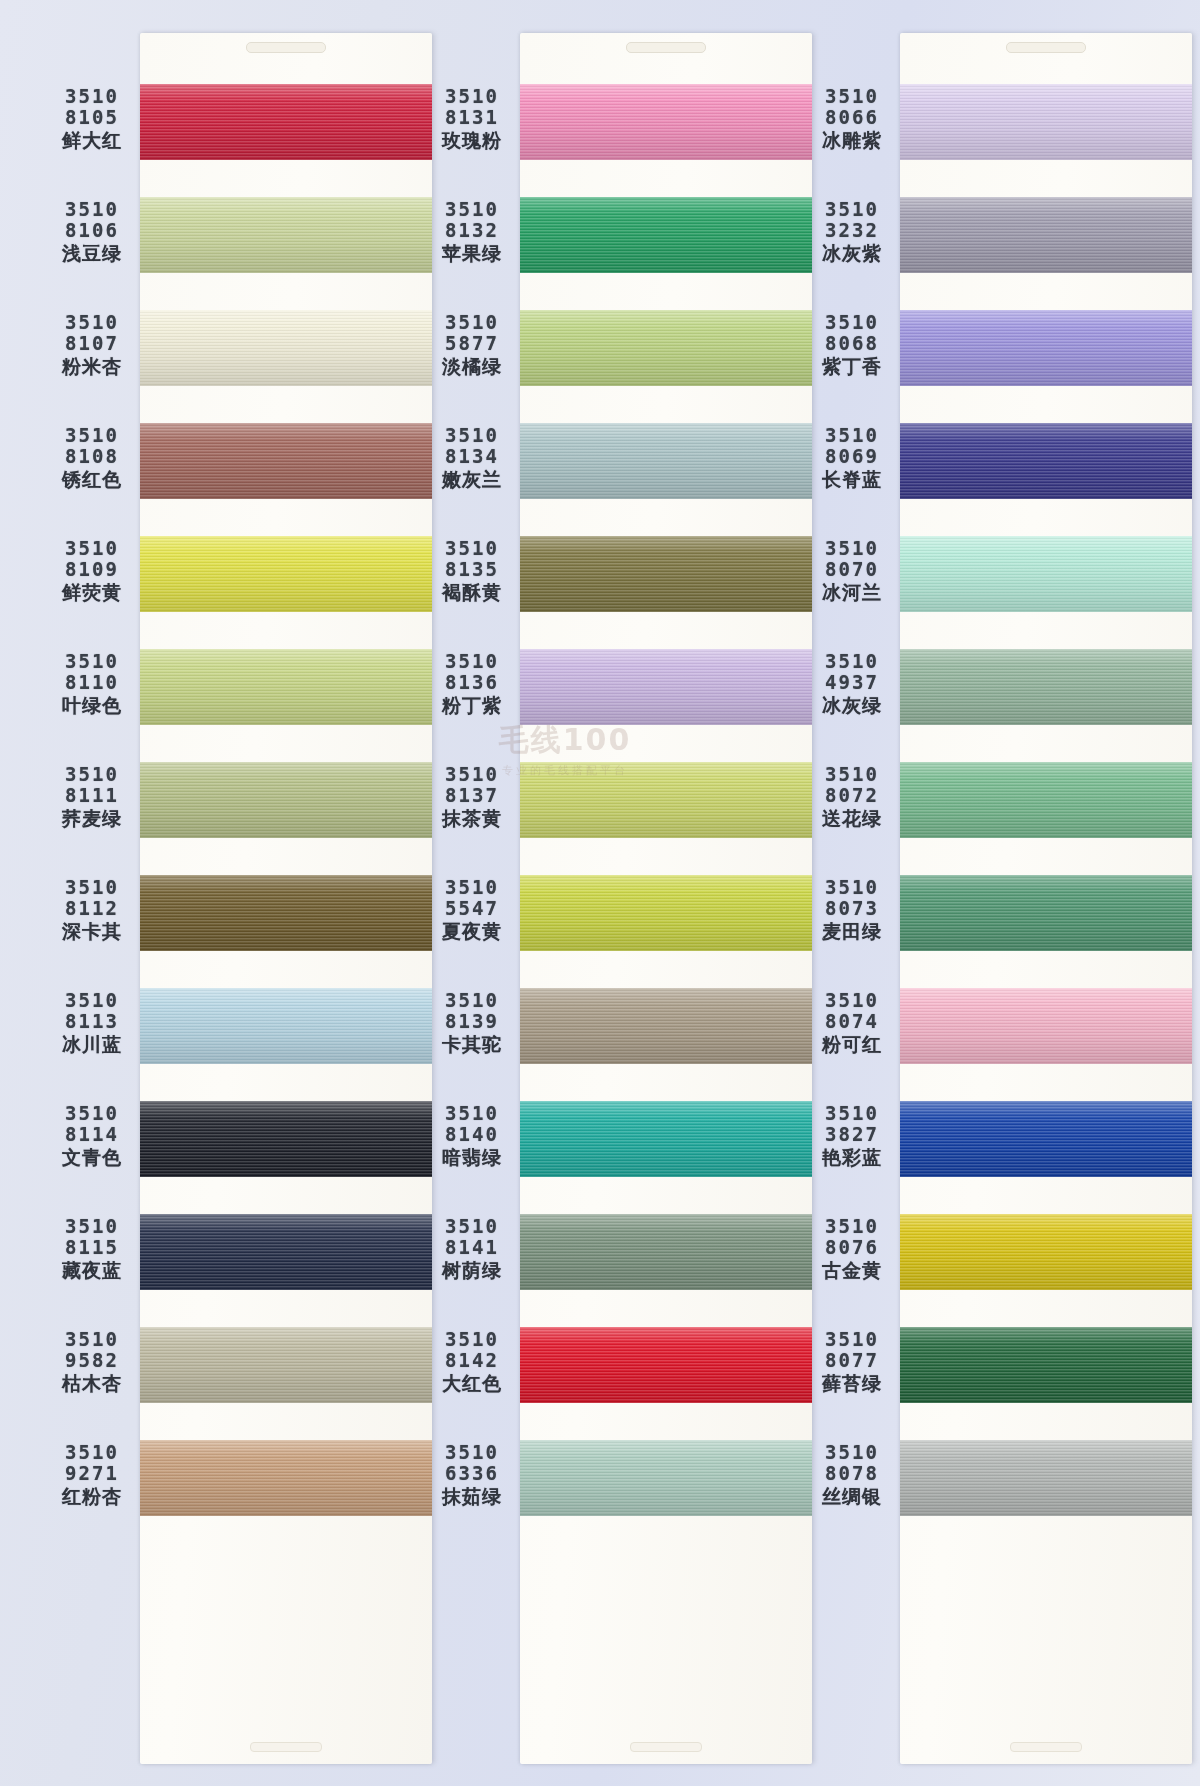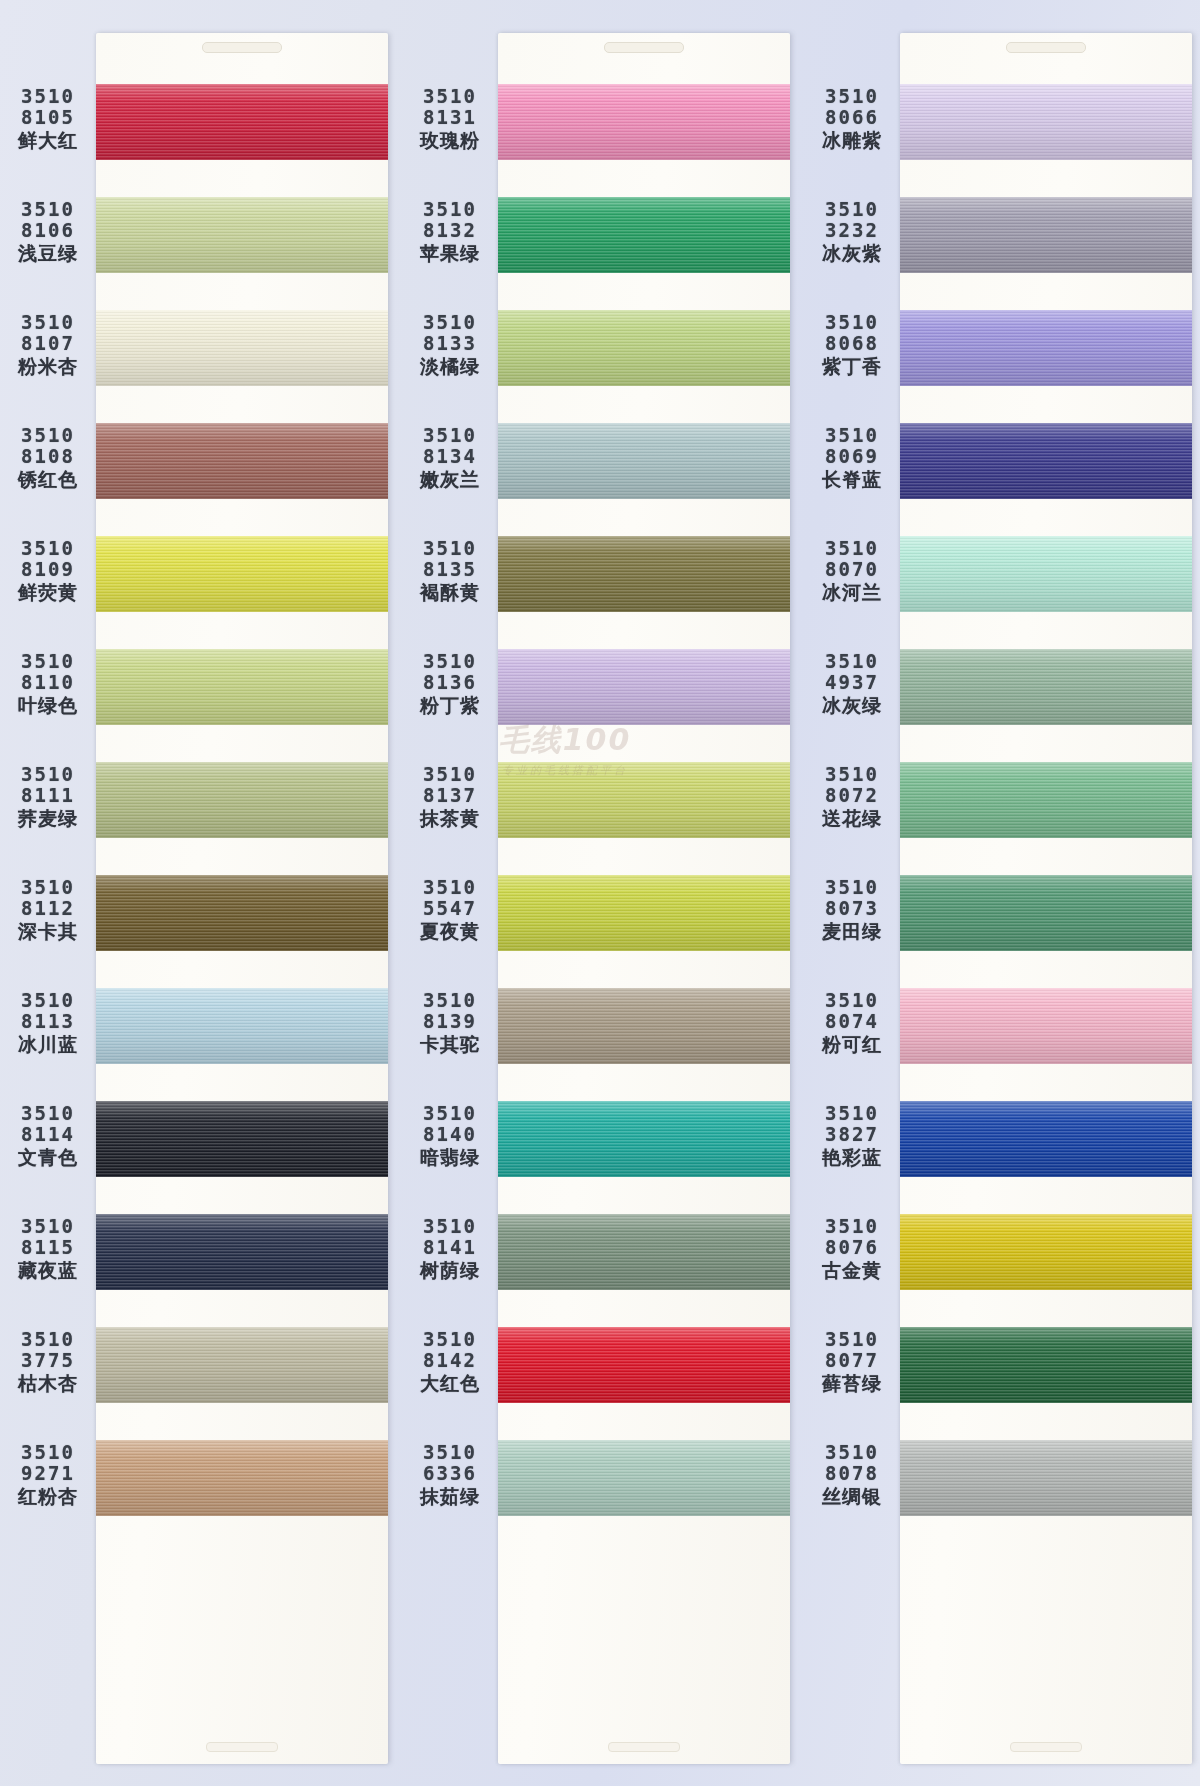--- a/index.html
+++ b/index.html
@@ -15,20 +15,21 @@
     position:absolute;inset:0;
     background:
       linear-gradient(100deg,#e4e7f2 0%,#dfe3ef 25%,#d9def0 60%,#e6e9f3 100%);
   }
   #sheet{
     position:absolute;inset:0;
     display:flex;
     justify-content:space-between;
     padding:0 8px;
     box-sizing:border-box;
+    margin-left:44px;
   }
   .column{
     position:relative;
     width:380px;
     display:flex;
   }
   .labels{
     position:relative;
     width:88px;
     flex:0 0 88px;
@@ -113,21 +114,20 @@
       rgba(0,0,0,.14) 100%);
   }
   .watermark{
     position:absolute;
     left:455px;top:720px;
     width:220px;text-align:center;
     pointer-events:none;
     color:rgba(150,120,110,.22);
     font-size:30px;font-weight:700;
     letter-spacing:2px;
-    font-style:italic;
   }
   .watermark small{
     display:block;font-size:11px;letter-spacing:3px;
     color:rgba(150,120,110,.20);
     font-weight:400;margin-top:2px;
   }
 </style>
 </head>
 <body>
 
@@ -187,21 +187,21 @@
           <div class="num">8114</div>
           <div class="name">文青色</div>
         </div>
         <div class="label" style="top: 1216px;">
           <div class="code">3510</div>
           <div class="num">8115</div>
           <div class="name">藏夜蓝</div>
         </div>
         <div class="label" style="top: 1329px;">
           <div class="code">3510</div>
-          <div class="num">3775</div>
+          <div class="num">9582</div>
           <div class="name">枯木杏</div>
         </div>
         <div class="label" style="top: 1442px;">
           <div class="code">3510</div>
           <div class="num">9271</div>
           <div class="name">红粉杏</div>
         </div>
       </div>
     <div class="card">
       <div class="punch"></div>
@@ -268,21 +268,21 @@
           <div class="num">8131</div>
           <div class="name">玫瑰粉</div>
         </div>
         <div class="label" style="top: 199px;">
           <div class="code">3510</div>
           <div class="num">8132</div>
           <div class="name">苹果绿</div>
         </div>
         <div class="label" style="top: 312px;">
           <div class="code">3510</div>
-          <div class="num">8133</div>
+          <div class="num">5877</div>
           <div class="name">淡橘绿</div>
         </div>
         <div class="label" style="top: 425px;">
           <div class="code">3510</div>
           <div class="num">8134</div>
           <div class="name">嫩灰兰</div>
         </div>
         <div class="label" style="top: 538px;">
           <div class="code">3510</div>
           <div class="num">8135</div>

